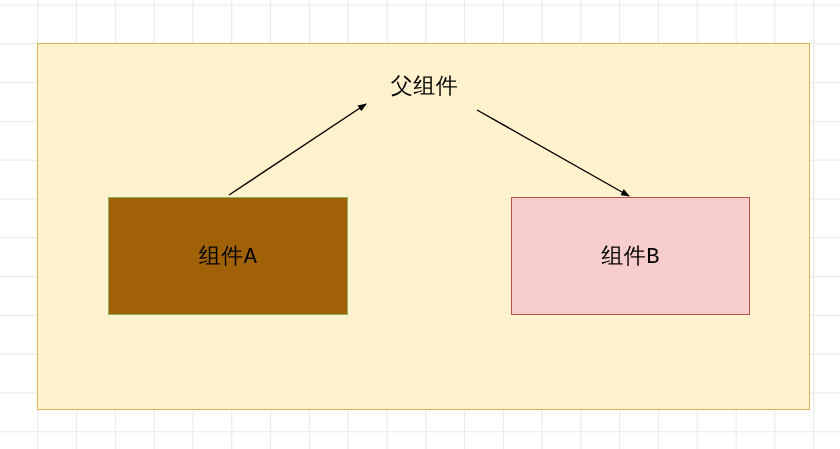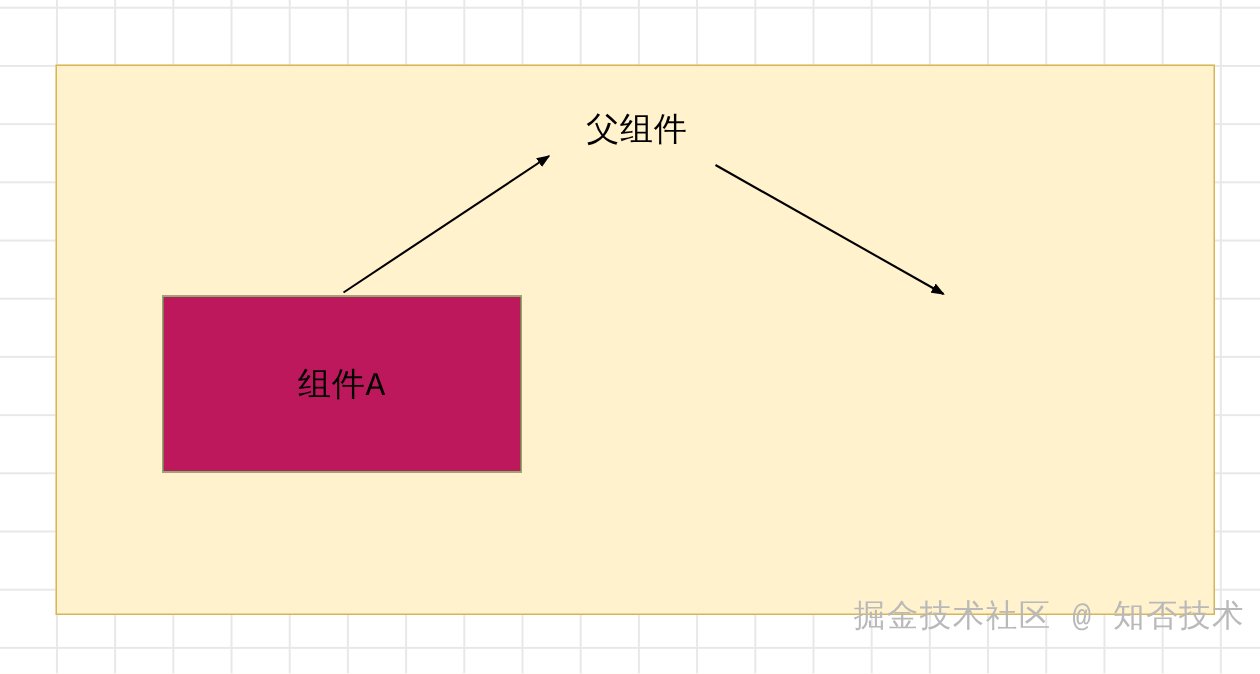--- a/index.html
+++ b/index.html
@@ -56,21 +56,21 @@
     justify-content: center;
     font-size: 22px;
     color: #000000;
     letter-spacing: 0.5px;
   }
   #child-a {
     left: 70px;
     top: 153px;
     width: 240px;
     height: 118px;
-    background: #be185d;
+    background: #a16207;
     border: 1.5px solid #82b366;
   }
   #child-b {
     left: 473px;
     top: 153px;
     width: 239px;
     height: 118px;
     background: #f8cecc;
     border: 1.5px solid #b85450;
   }
@@ -105,27 +105,29 @@
 
   <div class="grid-layer"></div>
 
   <div id="parent-box">
     <div id="parent-title">父组件</div>
 
     <div id="child-a" class="child-box">
       <span class="child-label">组件A</span>
     </div>
 
+    <div id="child-b" class="child-box">
+      <span class="child-label">组件B</span>
+    </div>
   </div>
 
   <svg id="arrows" viewBox="0 0 840 449">
     <defs>
       <marker id="arrowhead" markerWidth="9" markerHeight="7" refX="8" refY="3.5" orient="auto" markerUnits="userSpaceOnUse">
         <polygon points="0 0, 9 3.5, 0 7" fill="#000000"></polygon>
       </marker>
     </defs>
     <line x1="229" y1="195" x2="366" y2="104" stroke="#000000" stroke-width="1.4" marker-end="url(#arrowhead)"></line>
     <line x1="477" y1="110" x2="629" y2="196" stroke="#000000" stroke-width="1.4" marker-end="url(#arrowhead)"></line>
   </svg>
 
-  <div id="watermark">掘金技术社区 @ 知否技术</div>
 
 </div>
 
 </body></html>

